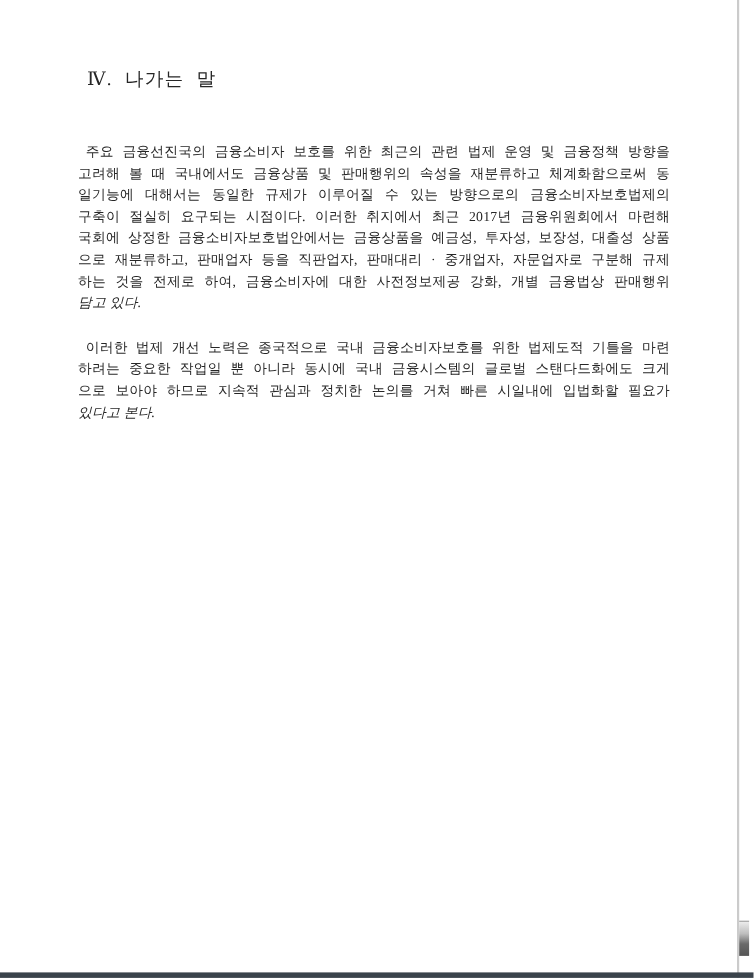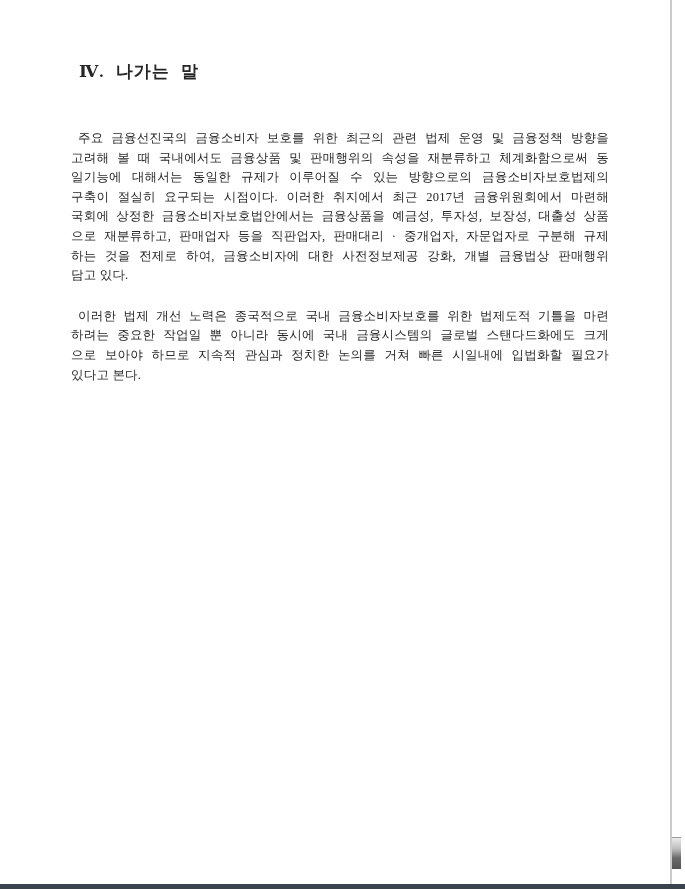--- a/index.html
+++ b/index.html
@@ -12,35 +12,35 @@
   body{
     width:685px;height:889px;overflow:hidden;
     background:var(--bg);
     font-family:"Liberation Serif","DejaVu Serif",serif;
   }
   .page{
     position:relative;width:685px;height:889px;background:var(--bg);
   }
   .heading{
     position:absolute;left:79px;top:60px;
-    font-size:17px;font-weight:bold;color:var(--ink);
+    font-size:17px;font-weight:normal;color:var(--ink);
     letter-spacing:1px;word-spacing:6px;white-space:nowrap;
   }
   .body-text{
     position:absolute;left:71px;top:108px;width:538px;
     font-size:12.5px;color:var(--ink);
     letter-spacing:0.2px;
   }
   .line{
     height:19.6px;line-height:19.6px;
     white-space:nowrap;overflow:hidden;
     text-align:justify;text-align-last:justify;
   }
   .line.indent{text-indent:7px;margin-top:21px;}
-  .line.para-end{text-align-last:left;}
+  .line.para-end{text-align-last:left;font-style:italic;}
   .page-edge-line{
     position:absolute;left:670px;top:0;width:2px;height:889px;
     background:var(--edge);
   }
   .scroll-thumb{
     position:absolute;left:672px;top:837px;width:9px;height:31px;
     background:linear-gradient(to bottom,#ececec 0%,#bdbdbd 35%,#6a6a6a 65%,#555555 100%);
     border-top:1px solid #9a9a9a;
   }
   .bottom-bar{

